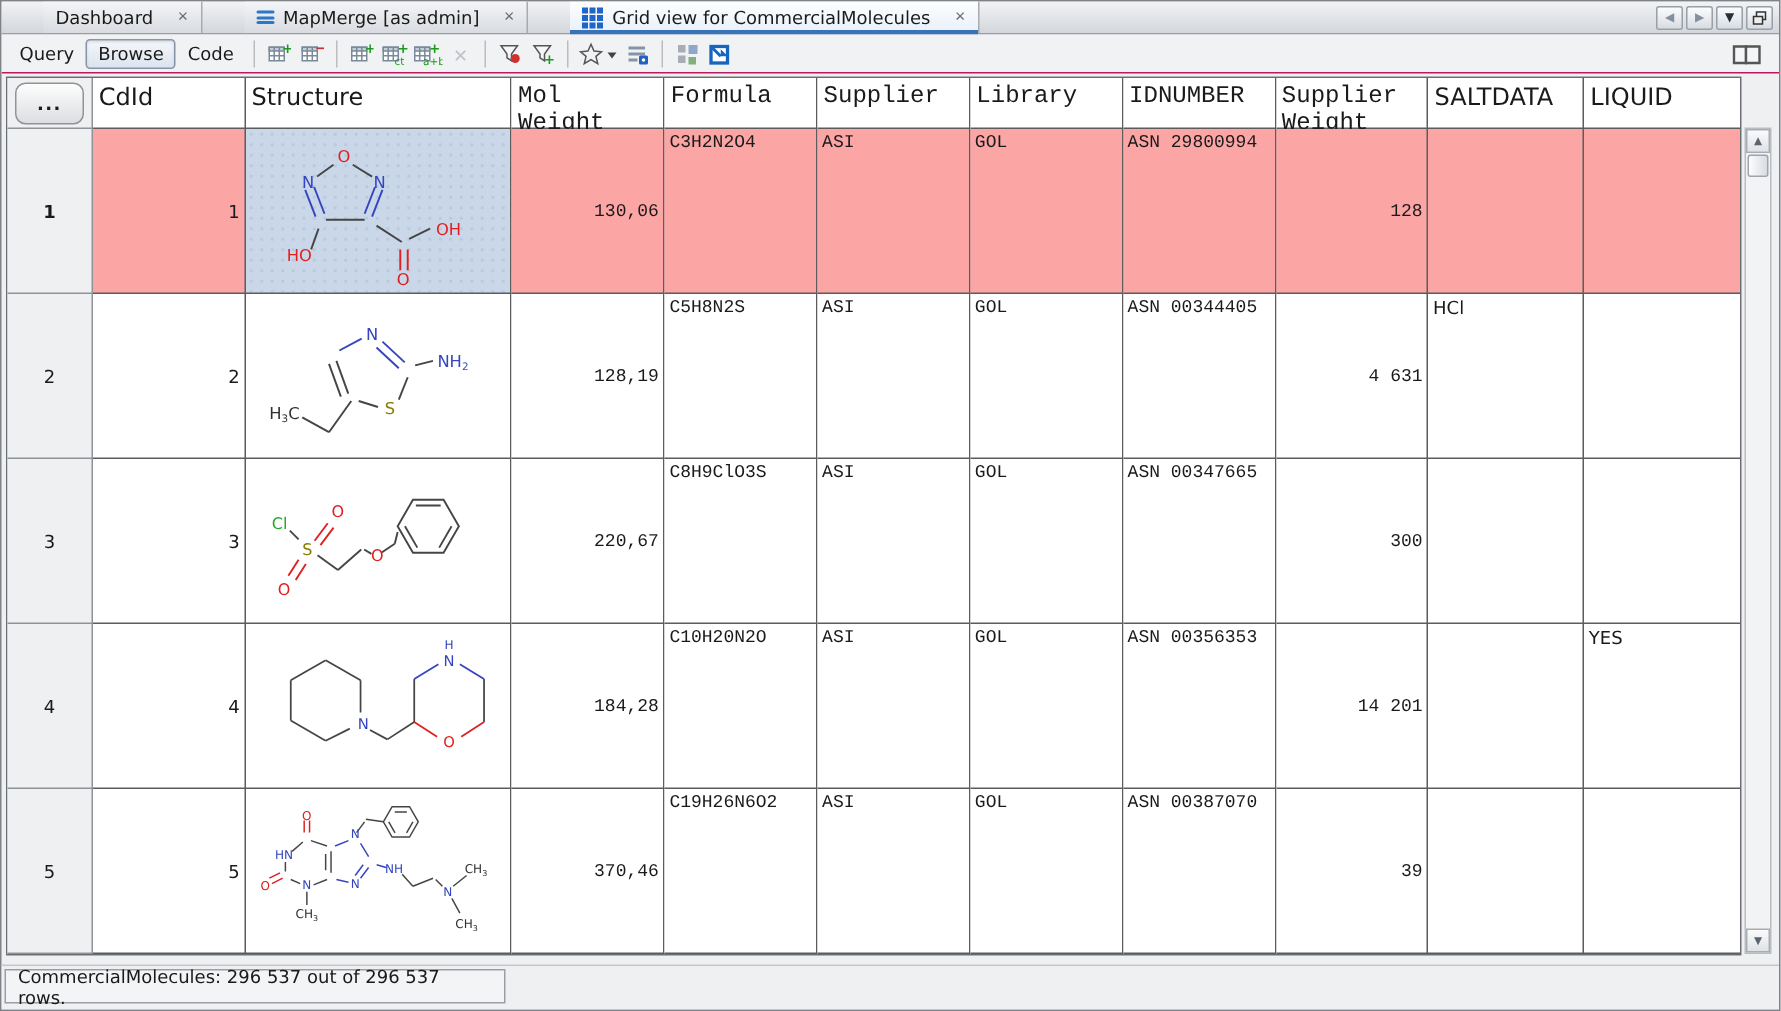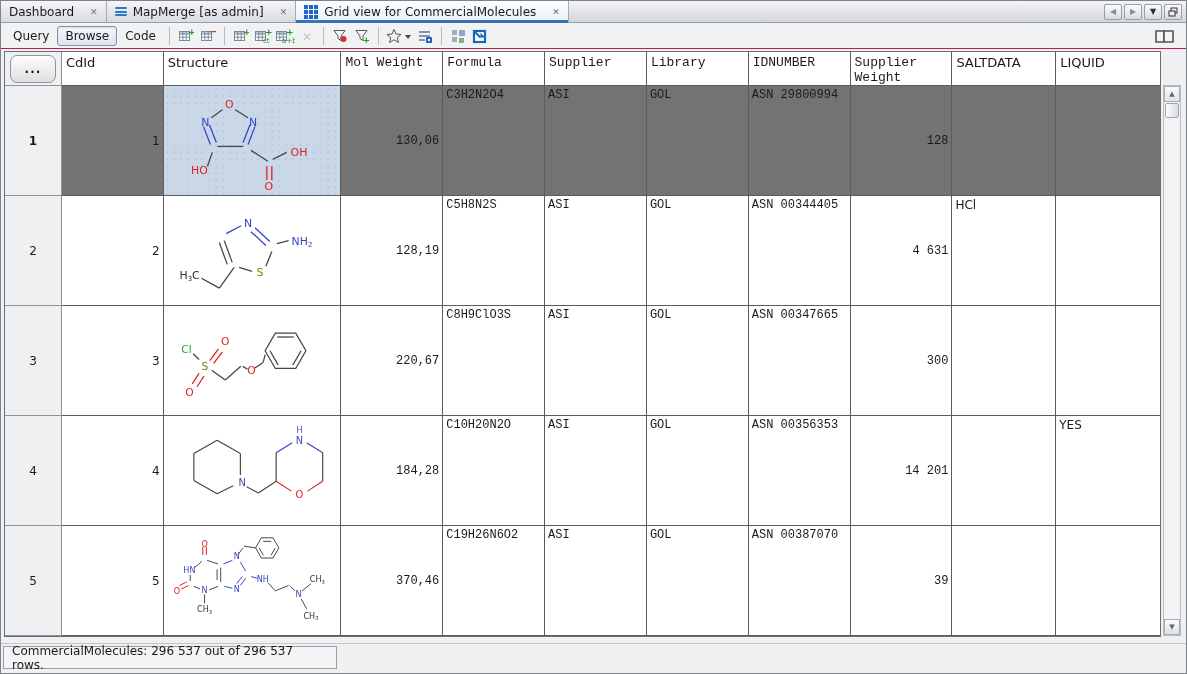--- a/index.html
+++ b/index.html
@@ -16,21 +16,21 @@
   .tabbar {
     position:absolute; top:0; left:0; width:100%; height:22px;
     background:linear-gradient(#f2f3f5,#d3d6db);
     border-bottom:1px solid #9a9da3;
     display:flex; align-items:stretch;
   }
   .tab {
     display:flex; align-items:center; gap:6px;
     padding:0 8px; border-right:1px solid #a8abb1;
     background:linear-gradient(#f4f5f7,#d8dbe0);
-    cursor:default; position:relative; white-space:nowrap;
+    cursor:default; position:relative; white-space:nowrap;margin-left:28px;
   }
   .tab .close { color:#6e6e72; font-size:9px; margin-left:10px; }
   .tab.active {
     background:linear-gradient(#fdfeff,#e8f0fa);
   }
   .tab.active::after {
     content:""; position:absolute; left:0; right:0; bottom:-1px; height:3px;
     background:#3a72b8;
   }
   .tab-icon-menu { display:inline-block; width:12px; }
@@ -64,21 +64,21 @@
     border-radius:2px;
   }
   .toolbar-right { margin-left:auto; display:flex; align-items:center; padding-right:6px; }
 
   
   .gridwrap { position:absolute; top:50px; left:3px; }
   .gridtable { width:1157px; border:1px solid #6a6d72; background:#fff; }
   .grow { display:flex; }
   .hcell {
     background:#fff; border-right:1px solid #5c5c5c; border-bottom:1px solid #5c5c5c;
-    padding:3px 4px; height:34px; font-size:13px;
+    padding:3px 4px; height:34px; font-size:16px;
   }
   .cell {
     border-right:1px solid #5c5c5c; border-bottom:1px solid #5c5c5c;
     height:110px; background:#fff; position:relative; overflow:hidden;
   }
   .w-cdid    { width:102px; }
   .w-struct  { width:178px; }
   .w-std     { width:102px;font-family:Liberation Mono, monospace; }
   .w-salt    { width:104px; }
   .w-liquid  { width:104px; border-right:none; }
@@ -89,21 +89,21 @@
   }
   .rowhead-cell.hdr { height:34px; background:#eef0f1; }
   .corner-btn {
     width:46px; height:28px; border:1px solid #909398; border-radius:7px;
     background:linear-gradient(#fdfdfd,#dcdee1);
     display:flex; align-items:center; justify-content:center;
     font-weight:bold; letter-spacing:1px;
   }
   .rownum { font-size:12px; }
   .grow.selected .rownum { font-weight:bold; }
-  .grow.selected .cell { background:#737373; }
+  .grow.selected .cell { background:#fca5a5; }
   .grow.selected .cell.structure {
     background-color:#c9d7e8;
     background-image:radial-gradient(#b9c9de 1px, transparent 1px);
     background-size:7px 7px;
   }
   .cell .topleft { position:absolute; top:2px; left:3px; right:3px; }
   .cell .midright { position:absolute; top:0; bottom:0; right:3px; display:flex; align-items:center; }
   .cell.structure { display:flex; align-items:center; justify-content:center; }
 
   

